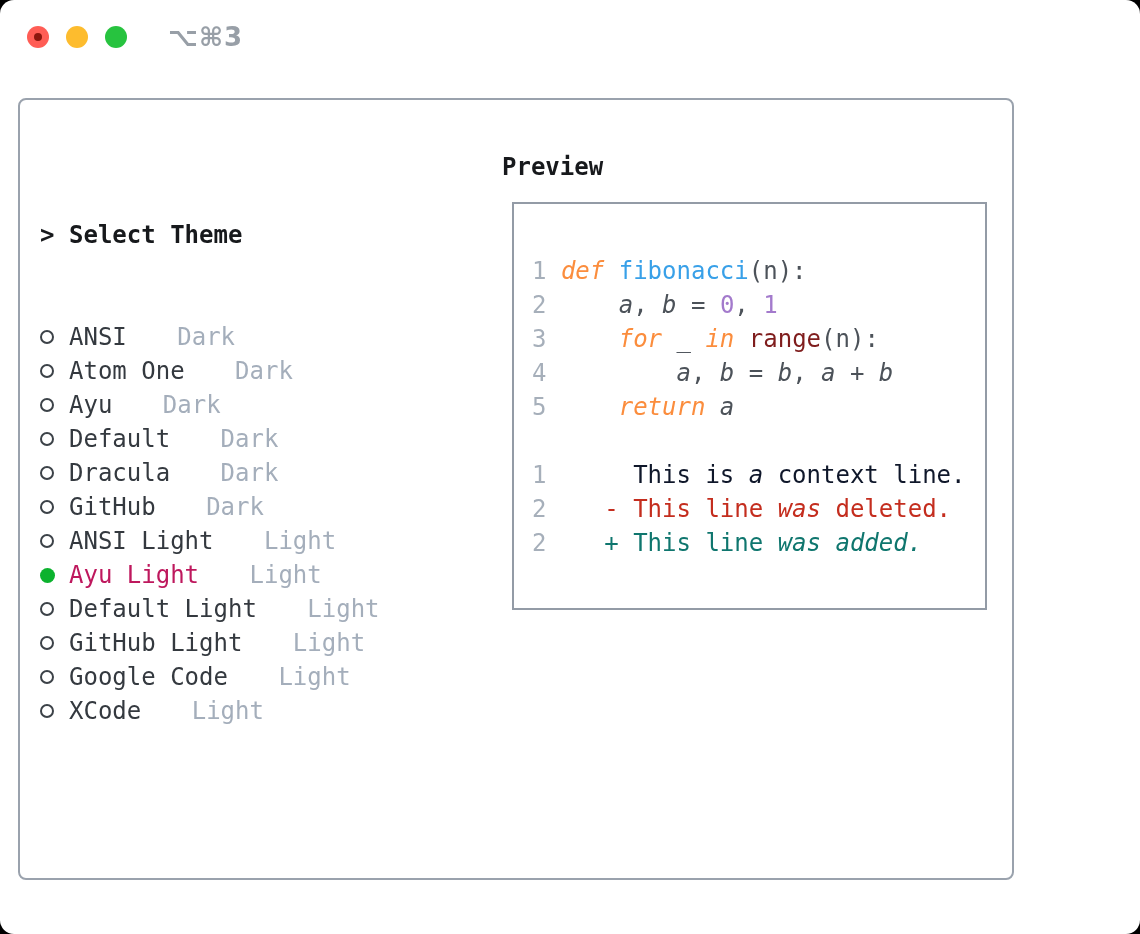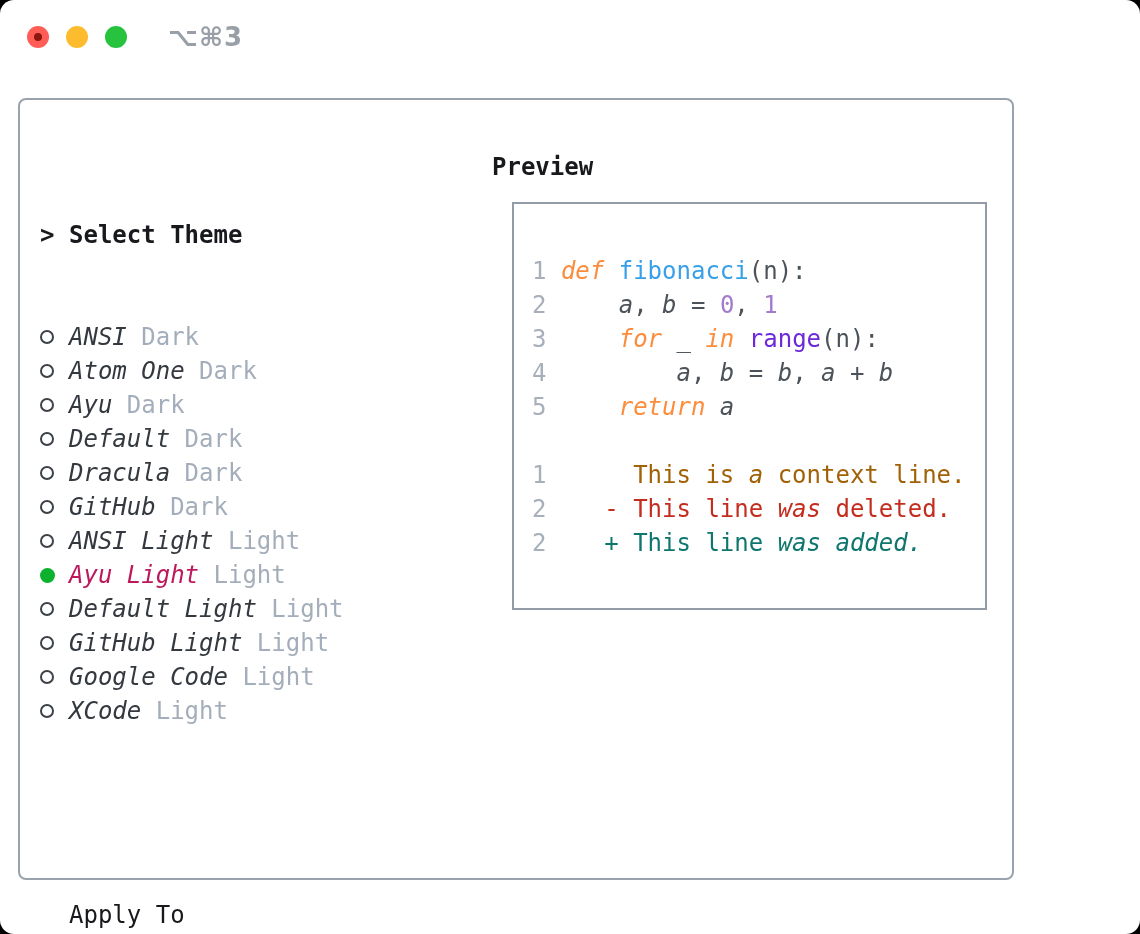--- a/index.html
+++ b/index.html
@@ -26,39 +26,39 @@
   }
   
   .left-col{position:absolute;left:20px;top:50px;font-size:24px;line-height:34px;white-space:pre;}
   .row{display:flex;align-items:center;height:34px;}
   .marker{display:inline-flex;width:29px;align-items:center;flex:0 0 29px;}
   .radio{width:14px;height:14px;border-radius:50%;border:2px solid #3c4248;box-sizing:border-box;}
   .radio.sel{border:none;background:#0cb22e;width:15px;height:15px;}
   .caret{color:#17191c;font-weight:bold;}
   .hdr{color:#17191c;font-weight:bold;text-align:right;}
   .hdr-plain{color:#17191c;}
-  .tname{color:#34393f;font-style:italic;}
+  .tname{color:#34393f;}
   .tname.sel{color:#be185d;}
-  .variant{color:#a4aebb;}
+  .variant{color:#a4aebb;margin-left:36px;}
   .blank{height:34px;}
   
-  .preview-hdr{position:absolute;left:472px;top:50px;font-size:24px;line-height:34px;font-weight:bold;color:#17191c;}
+  .preview-hdr{position:absolute;left:482px;top:50px;font-size:24px;line-height:34px;font-weight:bold;color:#17191c;}
   .preview-box{
     position:absolute;left:492px;top:102px;width:475px;height:408px;
     border:2px solid #939ba6;box-sizing:border-box;background:#fff;
   }
   .code{position:absolute;left:18px;top:50px;font-size:24px;line-height:34px;white-space:pre;}
   .code-line{height:34px;}
   .c-ln{color:#a6afba;}
   .c-fg{color:#4c5259;}
   .c-kw{color:#fb8d3d;font-style:italic;}
   .c-fn{color:#38a0e8;text-align:right;}
   .c-const{color:#a37acc;}
-  .c-spec{color:#6d28d9;text-align:right;}
-  .c-ctx{color:#a16207;}
+  .c-spec{color:#7f1d1d;text-align:right;}
+  .c-ctx{color:#0f172a;}
   .c-del{color:#c42d1e;margin-top:32px;}
   .c-add{color:#0f766e;}
   .it{font-style:italic;}
 </style>
 </head>
 <body>
 
 <div class="window">
 
   <div class="titlebar">
@@ -71,23 +71,20 @@
   </div>
 
   <div class="panel">
 
     <div class="left-col">
       <div class="row">
         <span class="marker caret">&gt;</span><span class="hdr">Select Theme</span>
       </div>
       <div id="theme-list"><div class="row"><span class="marker"><span class="radio"></span></span><span class="tname">ANSI</span><span class="variant"> Dark</span></div><div class="row"><span class="marker"><span class="radio"></span></span><span class="tname">Atom One</span><span class="variant"> Dark</span></div><div class="row"><span class="marker"><span class="radio"></span></span><span class="tname">Ayu</span><span class="variant"> Dark</span></div><div class="row"><span class="marker"><span class="radio"></span></span><span class="tname">Default</span><span class="variant"> Dark</span></div><div class="row"><span class="marker"><span class="radio"></span></span><span class="tname">Dracula</span><span class="variant"> Dark</span></div><div class="row"><span class="marker"><span class="radio"></span></span><span class="tname">GitHub</span><span class="variant"> Dark</span></div><div class="row"><span class="marker"><span class="radio"></span></span><span class="tname">ANSI Light</span><span class="variant"> Light</span></div><div class="row"><span class="marker"><span class="radio sel"></span></span><span class="tname sel">Ayu Light</span><span class="variant"> Light</span></div><div class="row"><span class="marker"><span class="radio"></span></span><span class="tname">Default Light</span><span class="variant"> Light</span></div><div class="row"><span class="marker"><span class="radio"></span></span><span class="tname">GitHub Light</span><span class="variant"> Light</span></div><div class="row"><span class="marker"><span class="radio"></span></span><span class="tname">Google Code</span><span class="variant"> Light</span></div><div class="row"><span class="marker"><span class="radio"></span></span><span class="tname">XCode</span><span class="variant"> Light</span></div></div>
       <div class="blank"></div>
-      <div class="row">
-        <span class="marker"></span><span class="hdr-plain">Apply To</span>
-      </div>
       
       
       
     </div>
 
     <div class="preview-hdr">Preview</div>
 
     <div class="preview-box">
       <div class="code" id="code"><div class="code-line"><span class="c-ln">1 </span><span class="c-kw">def</span><span class="c-fg"> </span><span class="c-fn">fibonacci</span><span class="c-fg">(n):</span></div><div class="code-line"><span class="c-ln">2 </span><span class="c-fg">    </span><span class="c-fg it">a</span><span class="c-fg">, </span><span class="c-fg it">b</span><span class="c-fg"> = </span><span class="c-const">0</span><span class="c-fg">, </span><span class="c-const">1</span></div><div class="code-line"><span class="c-ln">3 </span><span class="c-fg">    </span><span class="c-kw">for</span><span class="c-fg"> _ </span><span class="c-kw">in</span><span class="c-fg"> </span><span class="c-spec">range</span><span class="c-fg">(n):</span></div><div class="code-line"><span class="c-ln">4 </span><span class="c-fg">        </span><span class="c-fg it">a</span><span class="c-fg">, </span><span class="c-fg it">b</span><span class="c-fg"> = </span><span class="c-fg it">b</span><span class="c-fg">, </span><span class="c-fg it">a</span><span class="c-fg"> + </span><span class="c-fg it">b</span></div><div class="code-line"><span class="c-ln">5 </span><span class="c-fg">    </span><span class="c-kw">return</span><span class="c-fg"> </span><span class="c-fg it">a</span></div><div class="code-line"></div><div class="code-line"><span class="c-ln">1 </span><span class="c-ctx">     This is </span><span class="c-ctx it">a</span><span class="c-ctx"> context line.</span></div><div class="code-line"><span class="c-ln">2 </span><span class="c-fg">   </span><span class="c-del">- This line </span><span class="c-del it">was</span><span class="c-del"> deleted.</span></div><div class="code-line"><span class="c-ln">2 </span><span class="c-fg">   </span><span class="c-add">+ This line </span><span class="c-add it">was</span><span class="c-add"> </span><span class="c-add it">added.</span></div></div>
     </div>

